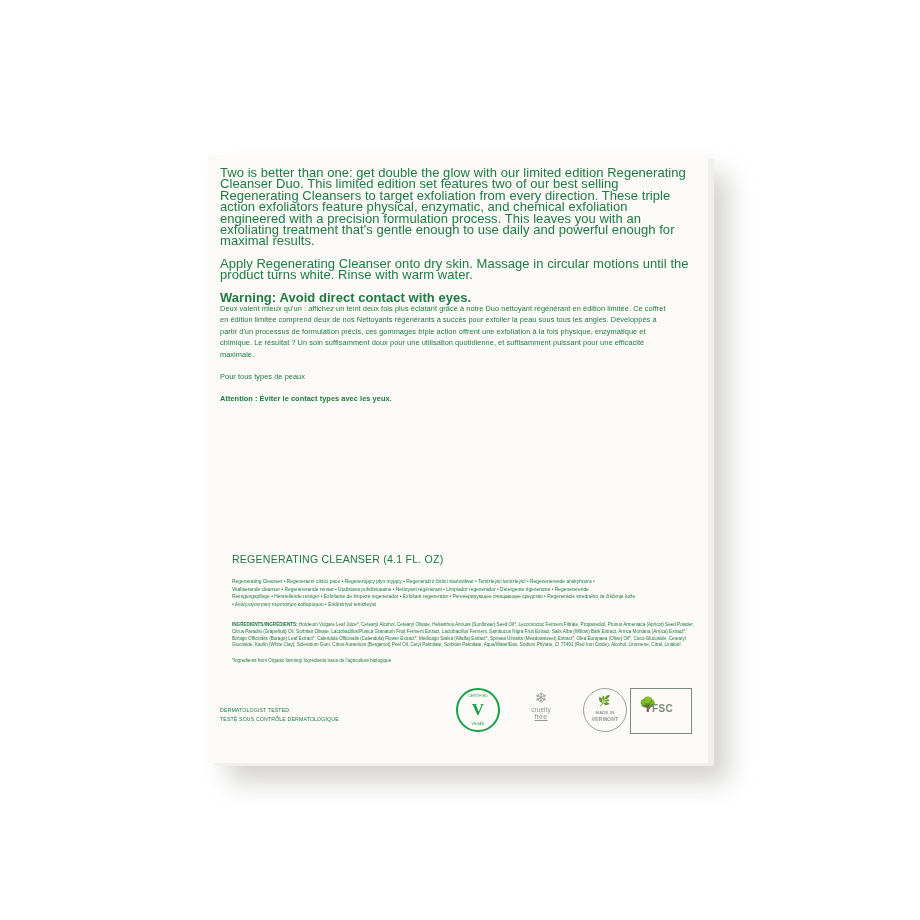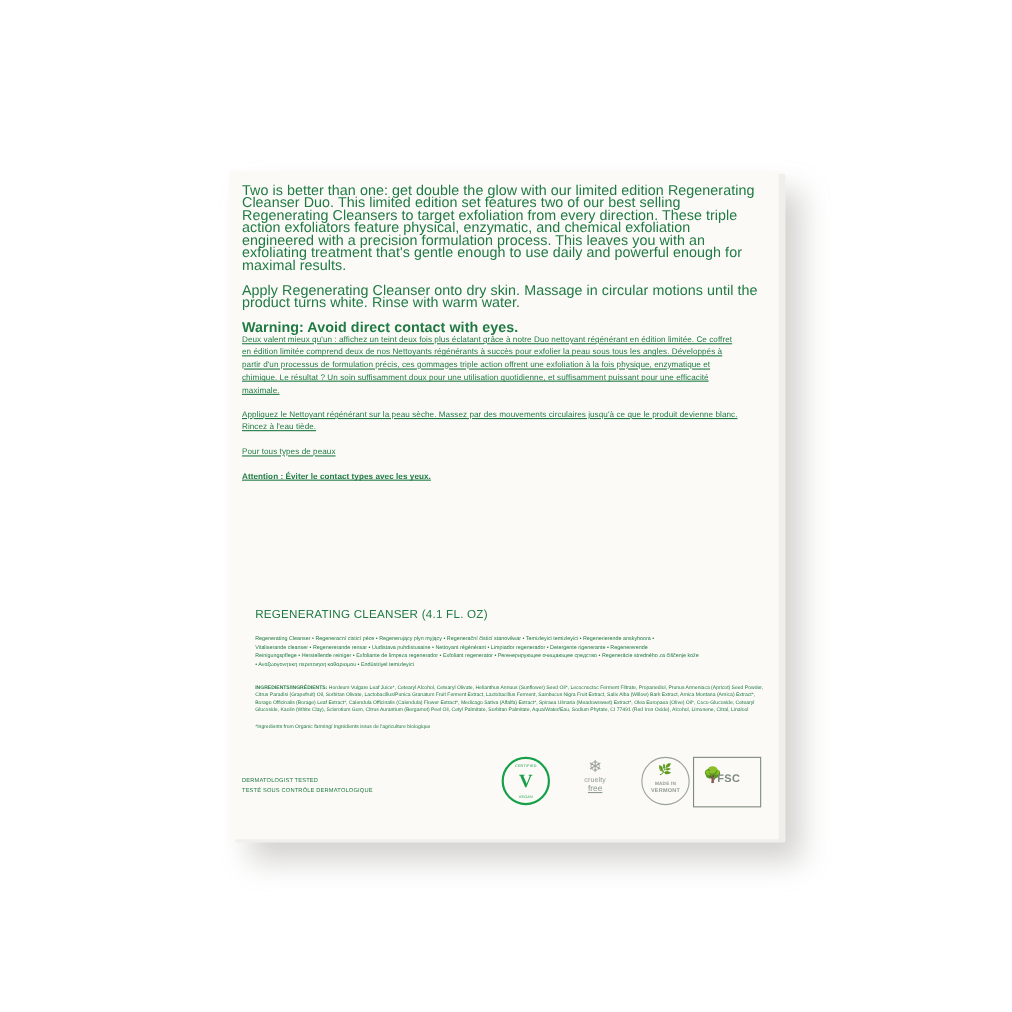--- a/index.html
+++ b/index.html
@@ -58,21 +58,20 @@
     margin: 0 0 11px 0;
     color: #1f7a44;
   }
   .p-bold { font-weight: bold; }
   .p-fr {
     font-size: 7.4px;
     line-height: 11.4px;
     letter-spacing: 0.05px;
     margin: 0 18px 11px 0;
     color: #1f7a44;
-    text-decoration: underline;
   }
 
   
   .bottom {
     position: absolute;
     left: 24px;
     top: 398px;
     width: 470px;
   }
   .prod-title {
@@ -237,21 +236,20 @@
     <div class="inner">
 
       <div class="copy-block" style="top:12px;">
         <p class="p-en">Two is better than one: get double the glow with our limited edition Regenerating Cleanser Duo. This limited edition set features two of our best selling Regenerating Cleansers to target exfoliation from every direction. These triple action exfoliators feature physical, enzymatic, and chemical exfoliation engineered with a precision formulation process. This leaves you with an exfoliating treatment that's gentle enough to use daily and powerful enough for maximal results.</p>
         <p class="p-en">Apply Regenerating Cleanser onto dry skin. Massage in circular motions until the product turns white. Rinse with warm water.</p>
         <p class="p-en p-bold">Warning: Avoid direct contact with eyes.</p>
       </div>
 
       <div class="copy-block" style="top:148px;">
         <p class="p-fr">Deux valent mieux qu'un : affichez un teint deux fois plus éclatant grâce à notre Duo nettoyant régénérant en édition limitée. Ce coffret en édition limitée comprend deux de nos Nettoyants régénérants à succès pour exfolier la peau sous tous les angles. Développés à partir d'un processus de formulation précis, ces gommages triple action offrent une exfoliation à la fois physique, enzymatique et chimique. Le résultat ? Un soin suffisamment doux pour une utilisation quotidienne, et suffisamment puissant pour une efficacité maximale.</p>
-        <p class="p-fr">Appliquez le Nettoyant régénérant sur la peau sèche. Massez par des mouvements circulaires jusqu'à ce que le produit devienne blanc. Rincez à l'eau tiède.</p>
         <p class="p-fr">Pour tous types de peaux</p>
         <p class="p-fr p-bold">Attention : Éviter le contact types avec les yeux.</p>
       </div>
 
       <div class="bottom">
         <div class="prod-title">REGENERATING CLEANSER (4.1 FL. OZ)</div>
 
         <div class="lang-list">
           <div>Regenerating Cleanser • Regeneracní cisticí péce • Regenerujący płyn myjący • Regenerační čisticí stanoviłwar • Temizleyici temizleyici • Regenerierende anskyhoora •</div>
           <div>Vitaliserande cleanser • Regenererande rensar • Uudistava puhdistusaine • Nettoyant régénérant • Limpiador regenerador • Detergente rigenerante • Regenererende</div>

